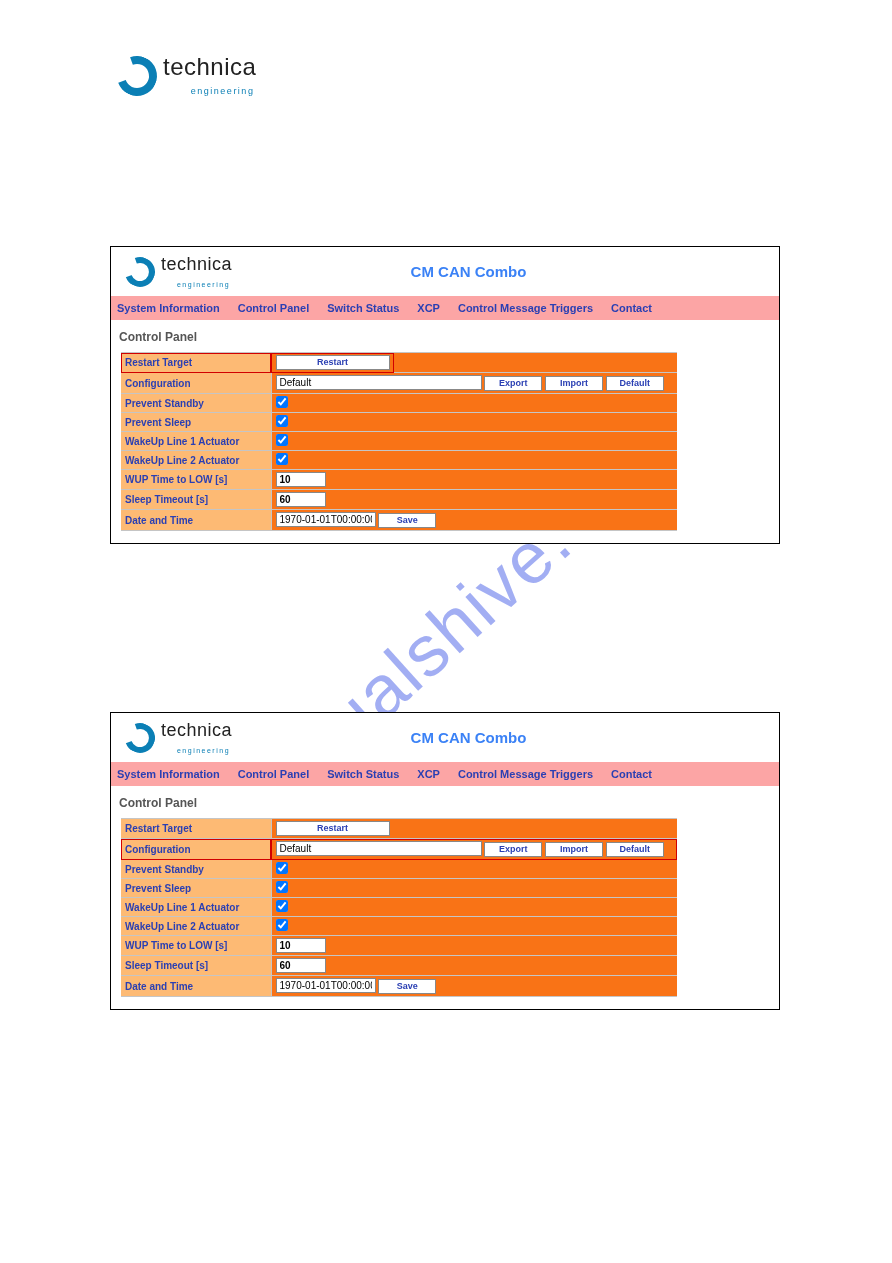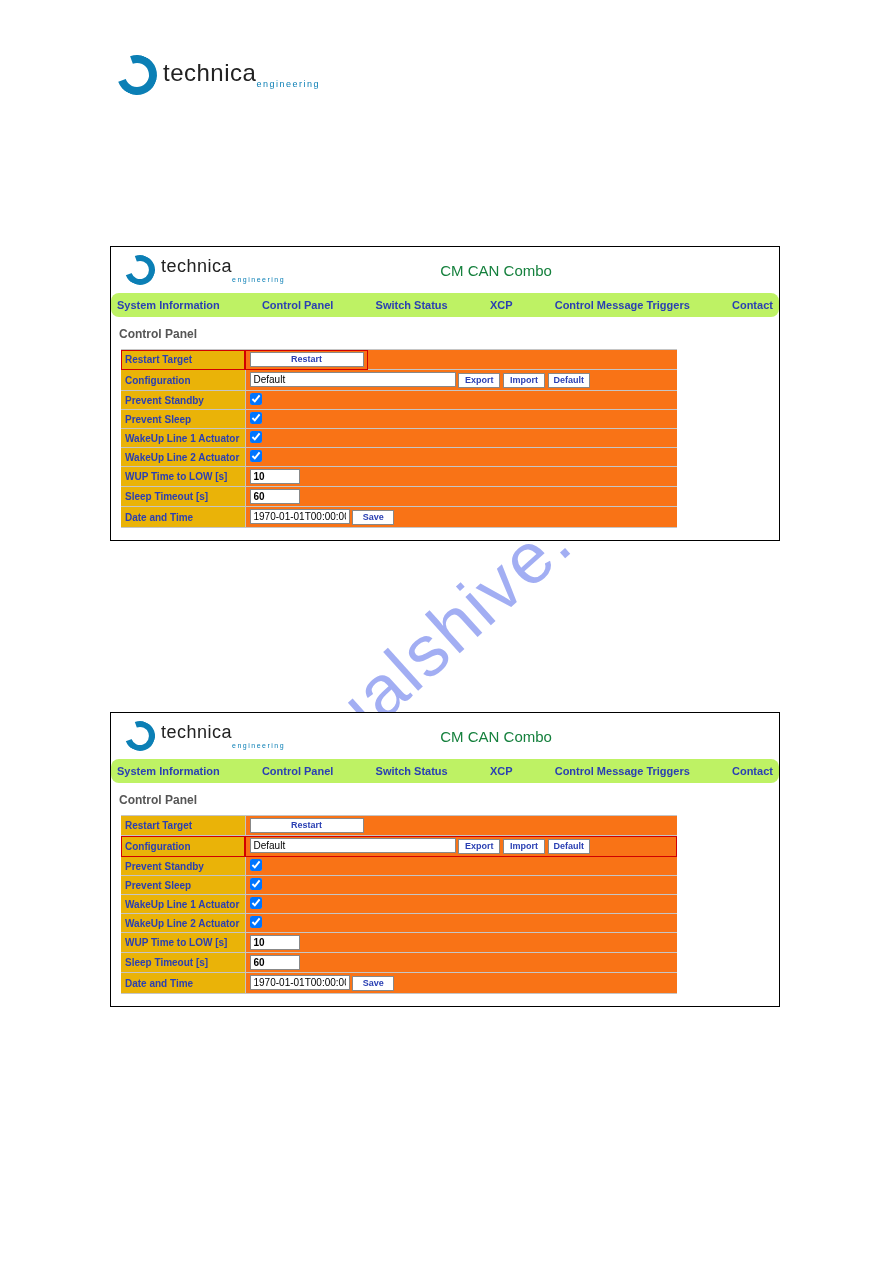--- a/index.html
+++ b/index.html
@@ -31,68 +31,67 @@
 
   .panel-header {
     display: flex;
     align-items: center;
     padding: 8px 14px 8px 14px;
   }
   .panel-logo { display: flex; align-items: center; gap: 6px; }
   .panel-title {
     flex: 1;
     text-align: center;
-    font-weight: normal;
+    font-weight: bold;
     font-size: 15px;
-    color: #15803d;
+    color: #3b82f6;
     margin-left: -60px;
   }
 
   .navbar {
     display: flex;
-    background: #bef264;
+    background: #fca5a5;
     padding: 6px 6px;
     font-size: 11px;
     font-weight: bold;
     color: #2a3fb3;
     gap: 18px;
-    justify-content: space-between;
-    border-radius: 8px;
+    justify-content: flex-start;
   }
   .navbar span { cursor: default; white-space: nowrap; }
 
   .section-title {
     font-weight: bold;
     font-size: 12px;
     color: #555;
     padding: 10px 8px 8px 8px;
   }
 
   .form-table {
     width: 556px;
     margin: 0 0 12px 10px;
     border-collapse: collapse;
     font-size: 10px;
   }
   .form-table tr { border-top: 1px solid #c5c5c5; border-bottom: 1px solid #c5c5c5; }
   .form-table td { padding: 2px 4px; vertical-align: middle; height: 16px; }
   .label-col {
-    width: 124px;
+    width: 150px;
     color: #2a3fb3;
     font-weight: bold;
-    background: #eab308;
+    background: #fdba74;
     border-right: 1px solid #c5c5c5;
   }
   .val-col { background: #f97316; }
   .highlight-label { outline: 1.5px solid #d10000; outline-offset: -1px; }
   .highlight-row td { outline: 1.5px solid #d10000; outline-offset: -1px; }
 
   .btn {
     display: inline-block;
-    width: 42px;
+    width: 58px;
     height: 15px;
     line-height: 13px;
     text-align: center;
     font-size: 9px;
     font-weight: bold;
     color: #2a3fb3;
     border: 1px solid #888;
     background: #fff;
     cursor: default;
   }
@@ -129,24 +128,24 @@
   }
   .swoosh.big { width: 40px; height: 40px; }
   .swoosh::before {
     content: ""; position: absolute; inset: 0;
     border: 6px solid #0b7fb5;
     border-radius: 50%;
     border-left-color: transparent;
     transform: rotate(25deg);
   }
   .swoosh.big::before { border-width: 8px; }
-  .logo-text { display: flex; line-height: 1; }
+  .logo-text { display: flex; flex-direction: column; line-height: 1; }
   .logo-text .t1 { font-size: 18px; font-weight: 500; color: #222; letter-spacing: 0.5px; }
   .logo-text.big .t1 { font-size: 24px; }
-  .logo-text .t2 { font-size: 7px; color: #0b7fb5; letter-spacing: 1.5px; margin-top: 19px; text-align: right; padding-right: 2px; }
+  .logo-text .t2 { font-size: 7px; color: #0b7fb5; letter-spacing: 1.5px; margin-top: 8px; text-align: right; padding-right: 2px; }
   .logo-text.big .t2 { font-size: 9px; }
 </style>
 </head>
 <body>
 
 <div class="page-logo">
   <div class="swoosh big"></div>
   <div class="logo-text big">
     <span class="t1">technica</span>
     <span class="t2">engineering</span>

